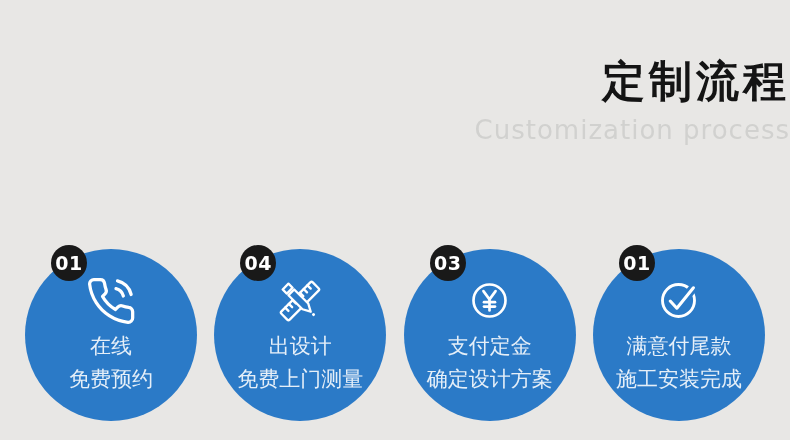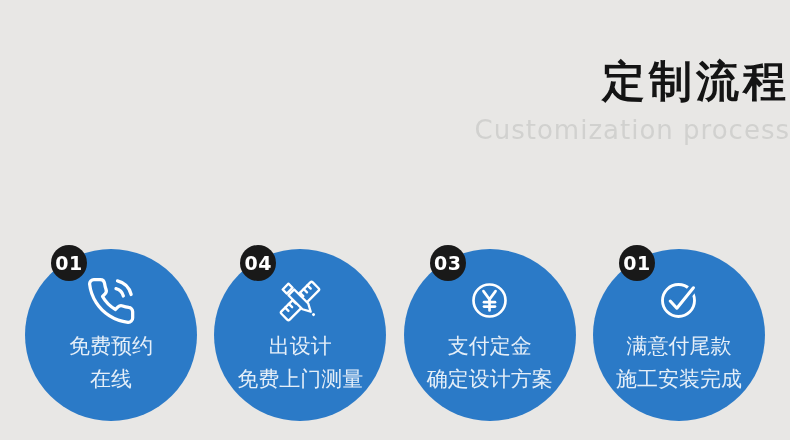--- a/index.html
+++ b/index.html
@@ -61,22 +61,22 @@
     <div class="badge">01</div>
     <div class="circle">
       <div class="icon-box">
         <svg width="52" height="52" viewBox="0 0 24 24" fill="none" stroke="#ffffff" stroke-width="1.5" stroke-linecap="round" stroke-linejoin="round">
           <path d="M22 16.92v2.9a2 2 0 0 1-2.18 2 19.79 19.79 0 0 1-8.63-3.07 19.5 19.5 0 0 1-6-6A19.79 19.79 0 0 1 2.12 4.11 2 2 0 0 1 4.11 2.1h2.9a2 2 0 0 1 2 1.72c.13.96.36 1.9.7 2.81a2 2 0 0 1-.45 2.11L8.09 9.91a16 16 0 0 0 6 6l1.17-1.17a2 2 0 0 1 2.11-.45c.91.34 1.85.57 2.81.7a2 2 0 0 1 1.82 1.93z"></path>
           <path d="M14.3 6.3a4.7 4.7 0 0 1 3.4 3.4"></path>
           <path d="M15 2.7a8.6 8.6 0 0 1 6.3 6.3"></path>
         </svg>
       </div>
       <div class="lines">
+        <div>在线</div>
         <div>免费预约</div>
-        <div>在线</div>
       </div>
     </div>
   </div>
 
   <div class="step">
     <div class="badge">04</div>
     <div class="circle">
       <div class="icon-box">
         <svg width="56" height="56" viewBox="0 0 48 48" fill="none" stroke="#ffffff" stroke-width="2" stroke-linecap="round" stroke-linejoin="round">
           <g transform="rotate(45 24 24)">

